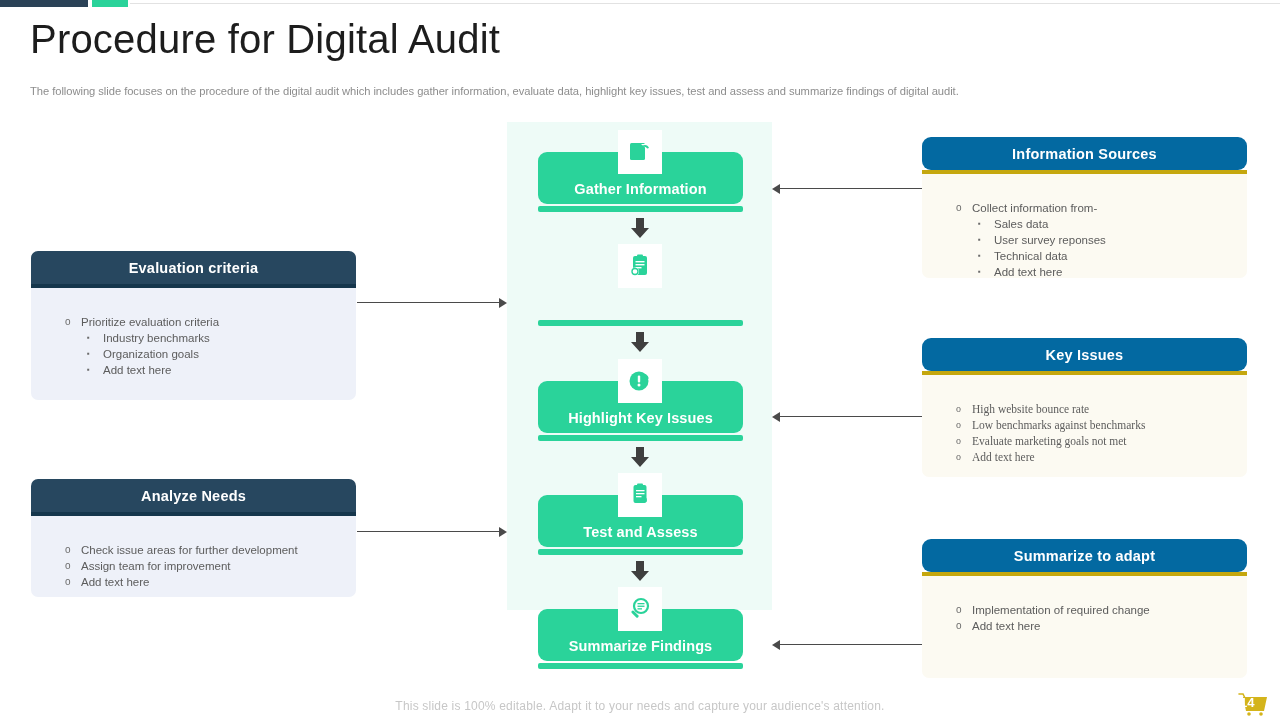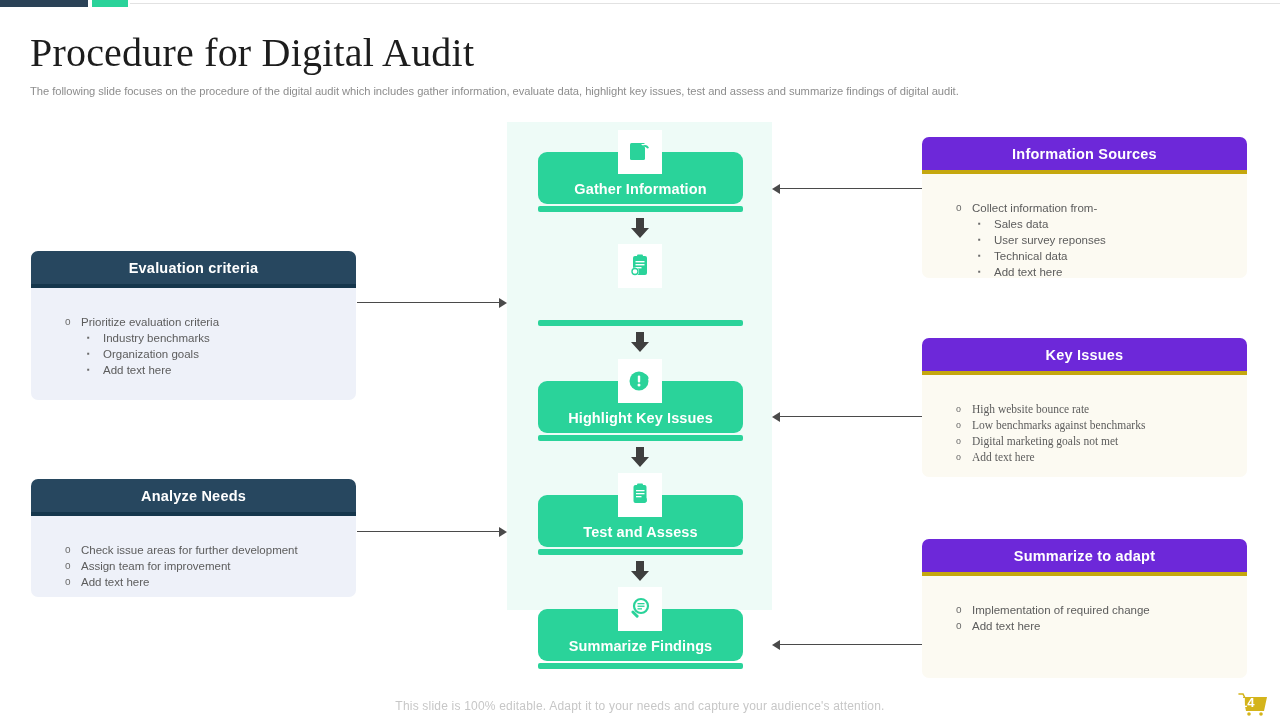--- a/index.html
+++ b/index.html
@@ -12,22 +12,22 @@
   }
 
   
   #topbar{position:absolute;left:0;top:0;width:1280px;height:7px;}
   #topbar .seg-navy{position:absolute;left:0;top:0;width:88px;height:7px;background:#2b4257;}
   #topbar .seg-teal{position:absolute;left:92px;top:0;width:36px;height:7px;background:#2ad39a;}
   #topbar .seg-rule{position:absolute;left:130px;top:3px;width:1150px;height:1px;background:#e2e2e2;}
 
   
   #page-title{
-    position:absolute;left:30px;top:29px;
-    font-family:Liberation Serif, serif;
+    position:absolute;left:30px;top:17px;
+    font-family:Liberation Sans, sans-serif;
     font-size:40px;color:#1d1d1d;letter-spacing:.2px;
     white-space:nowrap;
   }
   #page-subtitle{
     position:absolute;left:30px;top:85px;width:1060px;
     font-size:11.2px;color:#8d8d8d;letter-spacing:-.05px;white-space:nowrap;
   }
 
   
   #flow-panel{
@@ -85,21 +85,21 @@
   .info-body li.lvl2::before{
     content:"\25AA";position:absolute;left:30px;top:0;font-size:8px;color:#6b6b6b;
   }
 
   
   .card-navy .info-head{background:#27475f;}
   .card-navy .info-rule{background:#15364c;}
   .card-navy .info-body{background:#eef1f9;border-radius:0 0 7px 7px;}
 
   
-  .card-gold .info-head{background:#6d28d9;}
+  .card-gold .info-head{background:#0369a1;border-radius:9px;}
   .card-gold .info-rule{background:#c5a70e;}
   .card-gold .info-body{background:#fcfaf2;border-radius:0 0 7px 7px;}
 
   
   .connector{position:absolute;height:10px;}
   .connector .line{position:absolute;top:4px;height:1.4px;background:#4a4a4a;}
   .connector .head{
     position:absolute;top:0;width:0;height:0;
     border-top:5px solid transparent;border-bottom:5px solid transparent;
   }
@@ -280,21 +280,21 @@
 
 <div class="info-card card-gold" style="left:922px;top:338px;">
   <div class="info-head">
     <span>Key Issues</span>
   </div>
   <div class="info-rule"></div>
   <div class="info-body" style="height:102px;font-family:Liberation Serif, serif;">
     <ul>
       <li class="lvl1">High website  bounce rate</li>
       <li class="lvl1">Low benchmarks  against benchmarks</li>
-      <li class="lvl1">Digital  marketing goals not met</li>
+      <li class="lvl1">Evaluate  marketing goals not met</li>
       <li class="lvl1">Add text here</li>
     </ul>
   </div>
 </div>
 
 <div class="info-card card-gold" style="left:922px;top:539px;">
   <div class="info-head">
     <span>Summarize to adapt</span>
   </div>
   <div class="info-rule"></div>

